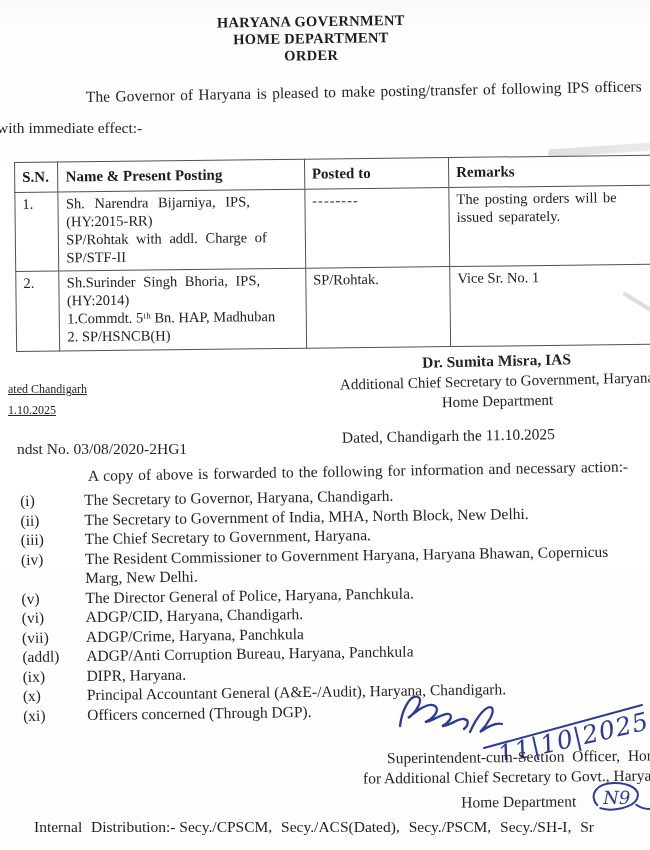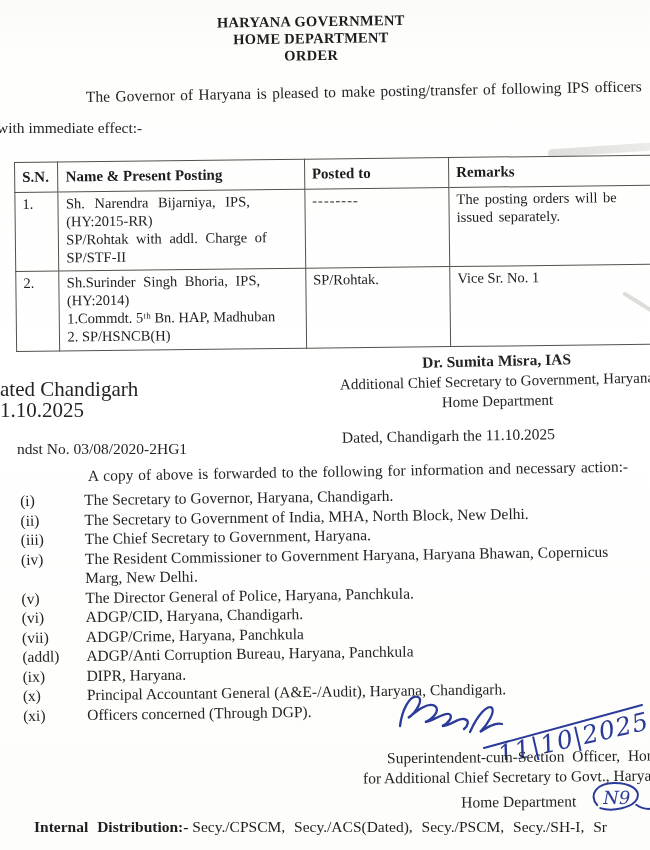--- a/index.html
+++ b/index.html
@@ -7,21 +7,21 @@
     width:650px;height:850px;
     position:relative;
     overflow:hidden;
     background:linear-gradient(180deg,#fafaf8 0%,#fefefd 6%,#ffffff 50%,#fdfdfb 100%);
     font-family:"Liberation Serif","DejaVu Serif","DejaVu Sans",serif;
     color:#242424;
     -webkit-font-smoothing:antialiased;
   }
   .abs{position:absolute;}
   .nw{white-space:nowrap;}
-  .b{font-weight:bold;}
+  .b{font-weight:normal;}
   .ws2{word-spacing:2px;}
   .ws4{word-spacing:4px;}
   .ws5{word-spacing:5px;}
   .ws6{word-spacing:6px;}
 
   .hdr{
     top:13px;left:0;right:0;
     text-align:center;
     transform:rotate(-0.8deg) translateX(-14px);
     font-weight:bold;font-size:14.5px;line-height:17px;
@@ -56,21 +56,21 @@
   .smudge2{left:620px;top:302px;width:42px;height:4px;border-radius:3px;
     background:#cfcfca;opacity:.7;transform:rotate(32deg);}
 
   .signatory{
     left:320px;top:351px;width:354px;
     text-align:center;transform:rotate(-1.3deg);
     font-size:15px;line-height:20px;
   }
   .signatory .name{font-weight:bold;font-size:15.5px;}
 
-  .dateline-left{left:0;top:379px;font-size:21px;line-height:21px;}
+  .dateline-left{left:8px;top:379px;font-size:12px;line-height:21px;text-decoration:underline;}
   .endst{left:0;top:440px;font-size:15.5px;margin-left:17px;}
   .dated-right{left:342px;top:427px;font-size:15.5px;transform:rotate(-1deg);}
 
   .forward{left:88px;top:467px;font-size:15.5px;transform:rotate(-1deg);transform-origin:left center;word-spacing:1px;}
 
   .copylist{
     left:20px;top:491px;width:618px;
     transform:rotate(-0.8deg);transform-origin:left top;
     font-size:15.5px;line-height:19.5px;
   }

